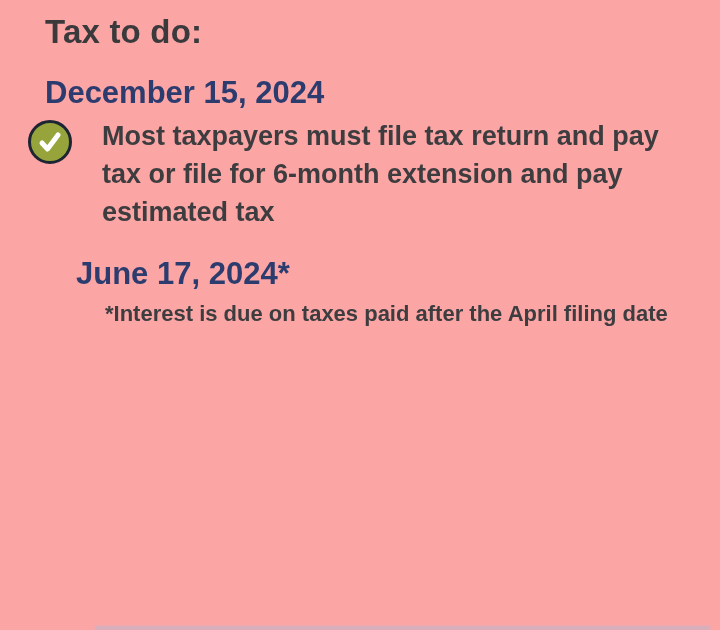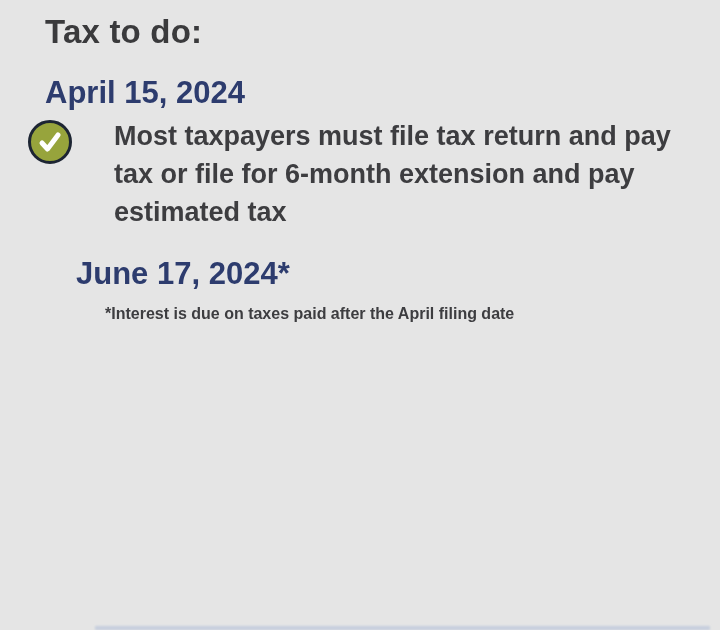--- a/index.html
+++ b/index.html
@@ -4,21 +4,21 @@
 <style>
   html, body {
     margin: 0;
     padding: 0;
     background: #ffffff;
   }
   .page {
     position: relative;
     width: 720px;
     height: 630px;
-    background: #e5e5e5;
+    background: #fca5a5;
     overflow: hidden;
     font-family: "Liberation Sans", sans-serif;
     font-weight: 700;
     box-sizing: border-box;
     padding: 12px 10px 0 28px;
   }
   .page-title {
     margin-left: 17px;
     font-size: 33px;
     line-height: 40px;
@@ -31,21 +31,20 @@
     line-height: 38px;
     color: #2d3c6e;
   }
   .heading-april   { margin-top: 22px; }
   .heading-june    { margin-top: 24px; margin-left: 48px; }
   .heading-october { margin-top: 25px; }
   .task-row {
     display: flex;
     align-items: flex-start;
     margin-top: 5px;
-    gap: 12px;
   }
   .circle {
     flex: 0 0 auto;
     width: 44px;
     height: 44px;
     border-radius: 50%;
     margin-top: 3px;
     box-sizing: border-box;
     display: flex;
     align-items: center;
@@ -61,21 +60,21 @@
   }
   .task-text {
     margin-left: 30px;
     width: 600px;
     font-size: 27px;
     line-height: 38px;
     color: #3d3d40;
   }
   .footnote {
     margin: 8px 0 0 77px;
-    font-size: 16px;
+    font-size: 22px;
     line-height: 26px;
     color: #3d3d40;
   }
   .bottom-divider {
     position: absolute;
     left: 95px;
     bottom: 0;
     width: 615px;
     height: 4px;
     background: #aebcd8;
@@ -84,21 +83,21 @@
   }
 </style>
 </head>
 <body>
 
 <div class="page">
 
   <div class="page-title">Tax to do:</div>
 
   <div>
-    <div class="date-heading heading-april">April 15, 2024</div>
+    <div class="date-heading heading-april">December 15, 2024</div>
     <div class="task-row">
       <div class="circle checked">
         <span style="display:flex;">
           <svg width="26" height="26" viewBox="0 0 26 26">
             <polyline points="5,14 10.5,20 21,6" fill="none" stroke="#ffffff" stroke-width="5" stroke-linecap="round" stroke-linejoin="round"></polyline>
           </svg>
         </span>
       </div>
       <div class="task-text">Most taxpayers must file tax return and pay tax or file for 6-month extension and pay estimated tax</div>
     </div>

